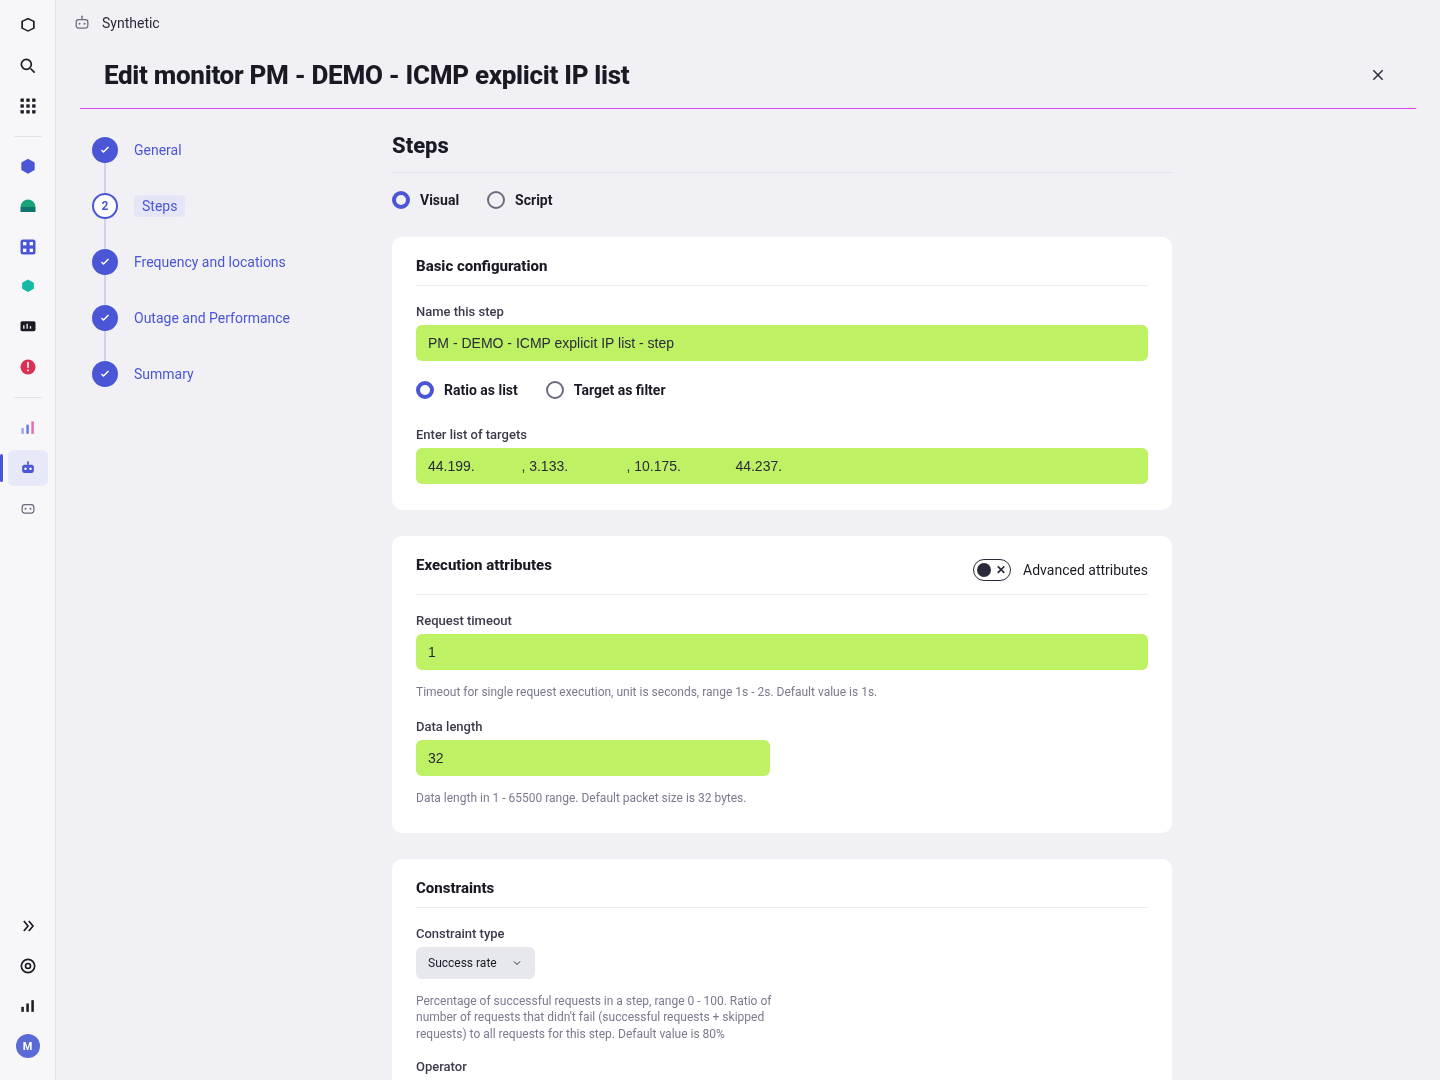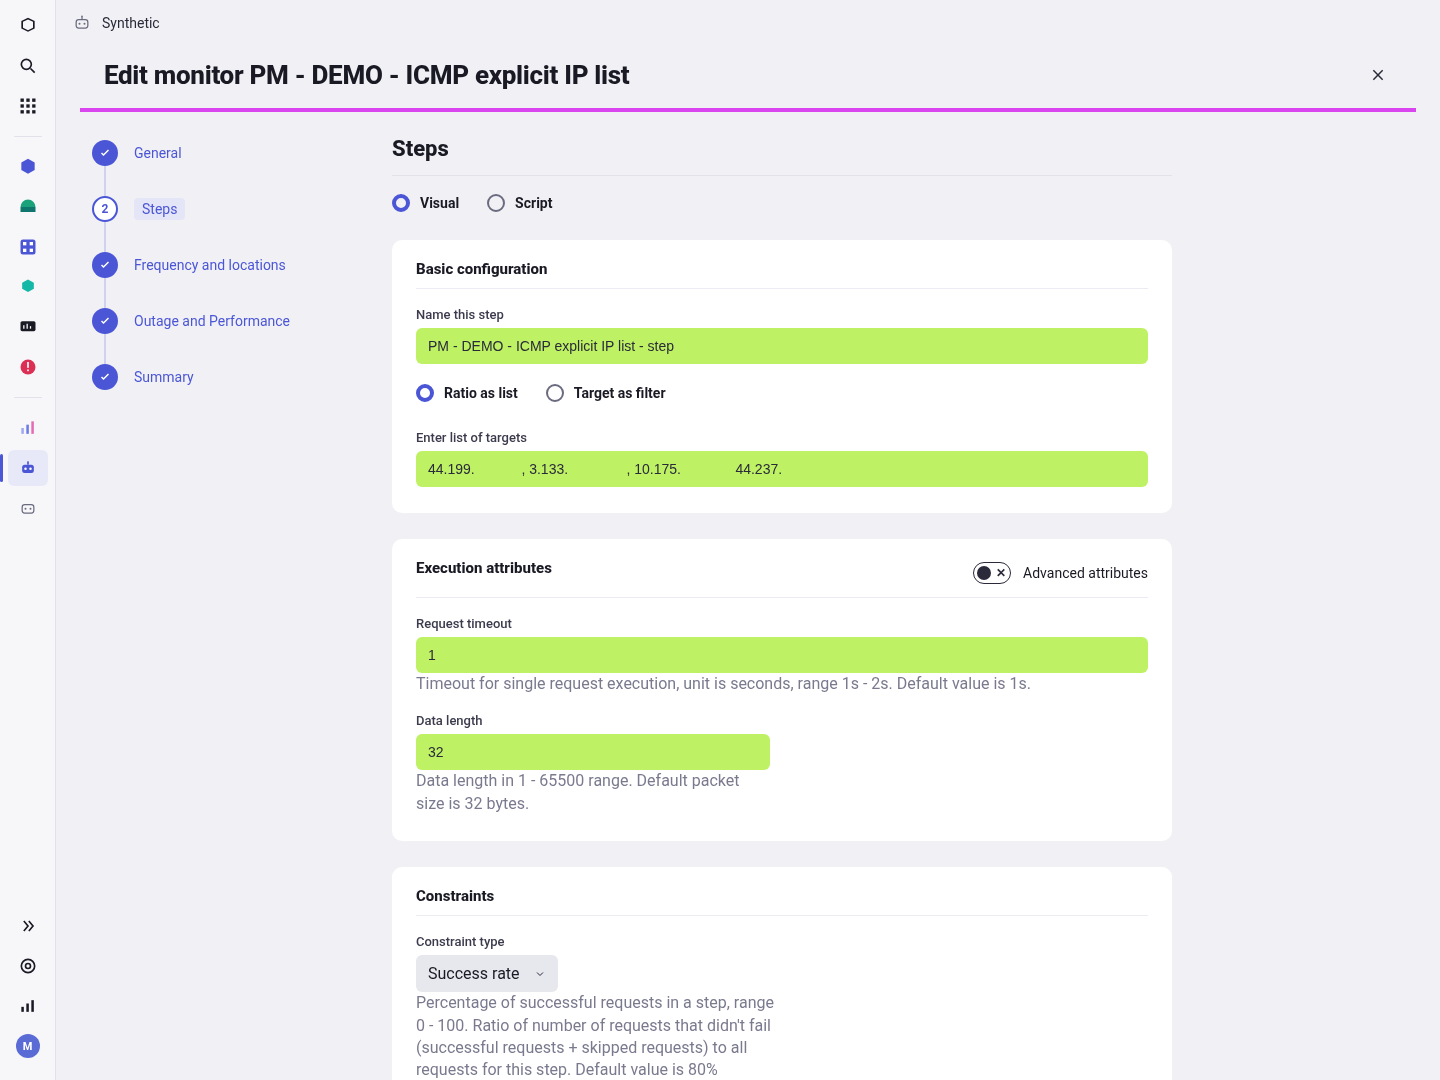--- a/index.html
+++ b/index.html
@@ -18,21 +18,21 @@
   .rail svg { width:20px; height:20px; }
   .avatar-letter { width:24px; height:24px; border-radius:50%; background:#5b6bd6; color:#fff; font-size:11px; font-weight:700; display:flex; align-items:center; justify-content:center; }
 
   
   .main { flex:1; display:flex; flex-direction:column; min-width:0; }
   .topbar { height:46px; display:flex; align-items:center; gap:10px; padding:0 16px; background:#f1f1f5; }
   .topbar .crumb { font-size:14px; color:#2a2a3a; }
   .topbar svg.boticon { width:20px; height:20px; }
 
   
-  .page-head { display:flex; align-items:center; justify-content:space-between; padding:14px 24px 18px 24px; border-bottom:4px solid #d946ef; margin:0 24px; }
+  .page-head { display:flex; align-items:center; justify-content:space-between; padding:14px 24px 18px 24px; border-bottom:1px solid #d946ef; margin:0 24px; }
   .page-head h1 { font-size:26px; font-weight:800; letter-spacing:-0.3px; }
   .close-x { width:28px; height:28px; display:flex; align-items:center; justify-content:center; cursor:pointer; border-radius:4px; }
 
   
   .body { flex:1; overflow:auto; padding:24px 24px 40px 24px; }
   .body-inner { display:flex; gap:32px; align-items:flex-start; }
 
   
   .wizard { width:280px; padding-top:4px; padding-left:12px; }
   .wiz-item { display:flex; align-items:center; gap:16px; margin-bottom:0; }
@@ -53,33 +53,33 @@
   .radio { display:flex; align-items:center; gap:10px; cursor:pointer; font-size:14px; }
   .radio .r-outer { width:18px; height:18px; border-radius:50%; border:2px solid #4b56d6; display:flex; align-items:center; justify-content:center; }
   .radio.off .r-outer { border-color:#6b6b80; }
 
   .card { background:#fff; border-radius:10px; padding:20px 24px 26px 24px; margin-bottom:26px; }
   .card h3 { font-size:15px; font-weight:800; margin-bottom:10px; }
   .card .card-hr { height:1px; background:#eceaf2; margin-bottom:18px; }
 
   .field-label { font-size:13px; color:#3b3b4d; margin-bottom:6px; display:block; font-weight:500; }
   .text-input { width:100%; background:#bef264; border:none; border-radius:6px; padding:10px 12px; font-size:14px; color:#2a2a3a; }
-  .help { font-size:16px; color:#7a7a8f; margin-top:0; line-height:1.4; }
+  .help { font-size:12px; color:#7a7a8f; margin-top:14px; line-height:1.4; }
 
   .two-col { display:flex; gap:24px; }
   .two-col > div { flex:1; }
 
   .exec-head { display:flex; align-items:center; justify-content:space-between; }
   .toggle-wrap { display:flex; align-items:center; gap:12px; font-size:14px; }
   .toggle { width:38px; height:22px; border-radius:12px; border:1.5px solid #2a2a3a; position:relative; cursor:pointer; display:flex; align-items:center; }
   .toggle .knob { width:14px; height:14px; border-radius:50%; background:#2a2a3a; position:absolute; left:3px; }
   .toggle .xmark { position:absolute; right:4px; font-size:12px; color:#2a2a3a; font-weight:700; }
 
   .constraint-row { display:flex; gap:16px; align-items:flex-start;flex-direction:column; }
-  .select-pill { display:inline-flex; align-items:center; gap:14px; background:#e7e7ee; border-radius:6px; padding:9px 12px; font-size:16px; cursor:pointer; }
+  .select-pill { display:inline-flex; align-items:center; gap:14px; background:#e7e7ee; border-radius:6px; padding:9px 12px; font-size:12px; cursor:pointer; }
   .select-pill .chev { width:12px; height:12px; }
   .op-col { width:72px; }
   .val-col { width:190px; }
   .trash-btn { width:36px; height:36px; border-radius:6px; background:#eeeef4; display:flex; align-items:center; justify-content:center; cursor:pointer; }
 
   .mt-20 { margin-top:20px; }
   .mb-18 { margin-bottom:18px; }
 </style>
 </head>
 <body>

